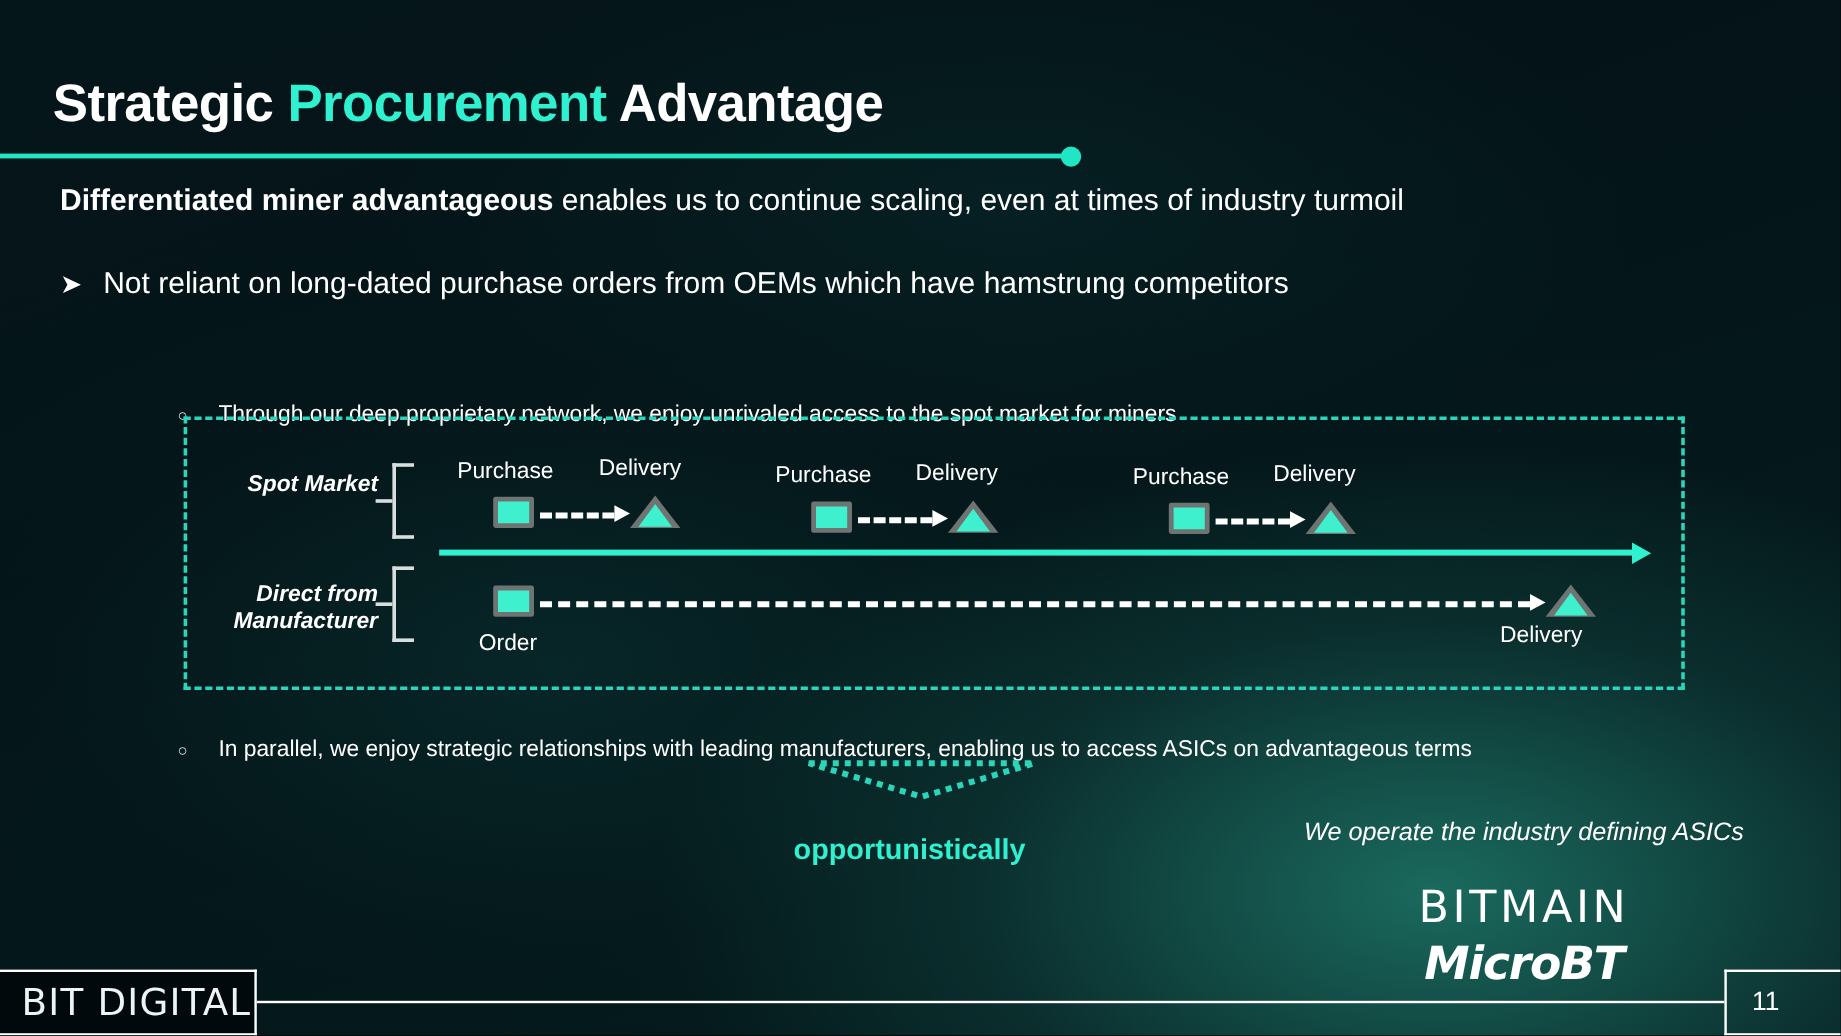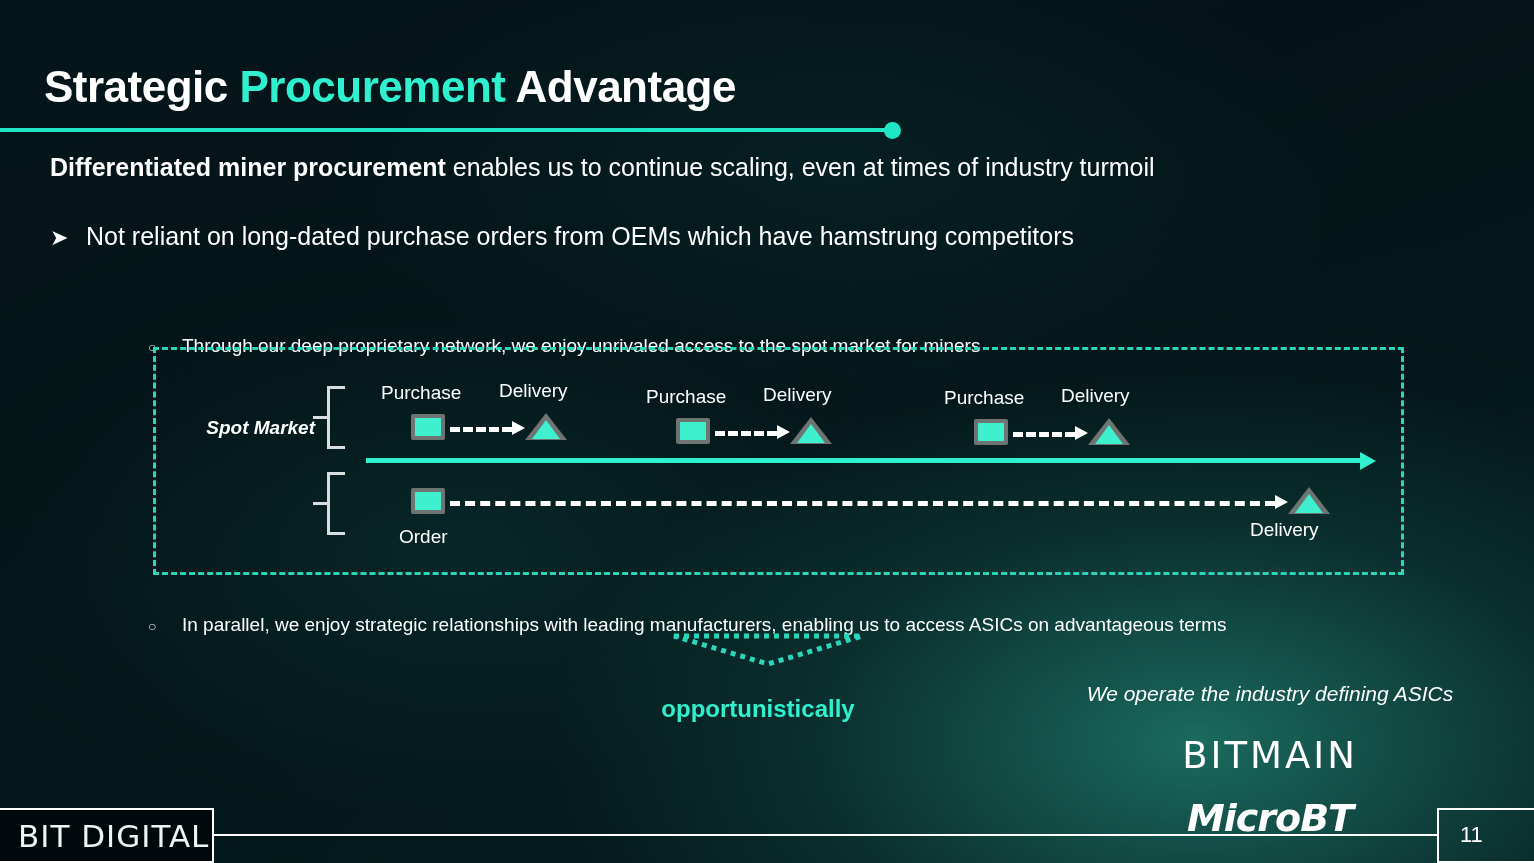--- a/index.html
+++ b/index.html
@@ -119,21 +119,21 @@
 
   .row-label {
     position: absolute;
     color: #ffffff;
     font-weight: bold;
     font-style: italic;
     font-size: 19px;
     text-align: right;
     line-height: 22px;
   }
-  .lbl-spot { left: 150px; top: 417px; width: 165px; }
+  .lbl-spot { left: 150px; top: 393px; width: 165px; }
   .lbl-direct { left: 140px; top: 485px; width: 175px; }
 
   .brace {
     position: absolute;
     color: #d8dede;
     border: 3px solid #d8dede;
     border-right: none;
     box-sizing: border-box;
   }
   .brace-spot { left: 327px; top: 386px; width: 18px; height: 63px; }
@@ -268,21 +268,21 @@
     white-space: nowrap;
   }
   .logo-bitmain {
     margin-top: 28px;
     color: #ffffff;
     font-size: 37px;
     letter-spacing: 3px;
     font-family: "DejaVu Sans", sans-serif;
   }
   .logo-microbt {
-    margin-top: 19px;
+    margin-top: 4px;
     color: #ffffff;
     font-size: 38px;
     font-weight: bold;
     font-style: italic;
     letter-spacing: -1px;
     font-family: "DejaVu Sans", sans-serif;
   }
 
   
   .footer-rule {
@@ -337,37 +337,41 @@
 <div class="slide">
 
 
   <div class="title">
     <span>Strategic </span><span class="accent">Procurement</span><span> Advantage</span>
   </div>
   <div class="title-rule"></div>
   <div class="title-dot"></div>
 
   <div class="subhead">
-    <b>Differentiated miner procurement</b><span> enables us to continue scaling, even at times of industry turmoil</span>
+    <b>Differentiated miner advantageous</b><span> enables us to continue scaling, even at times of industry turmoil</span>
   </div>
 
   <div class="bullet1">
     <span class="arrow">➤</span><span>Not reliant on long-dated purchase orders from OEMs which have hamstrung competitors</span>
   </div>
 
   <div class="subbullet sb-1">
     <span class="ring">○</span><span>Through our deep proprietary network, we enjoy unrivaled access to the spot market for miners</span>
   </div>
 
   <div class="diagram-box"></div>
 
   <div class="row-label lbl-spot">Spot Market</div>
   <div class="brace brace-spot"></div>
   <div class="brace-tick tick-spot"></div>
 
+  <div class="row-label lbl-direct">
+    <div>Direct from</div>
+    <div>Manufacturer</div>
+  </div>
   <div class="brace brace-direct"></div>
   <div class="brace-tick tick-direct"></div>
 
   <div class="timeline"></div>
   <div class="timeline-head"></div>
 
   <div class="pd-group">
     <div class="pd-label" style="left:381px; top:382px;">Purchase</div>
     <div class="pd-label" style="left:499px; top:380px;">Delivery</div>
     <div class="sq" style="left:411px; top:414px;"></div>

